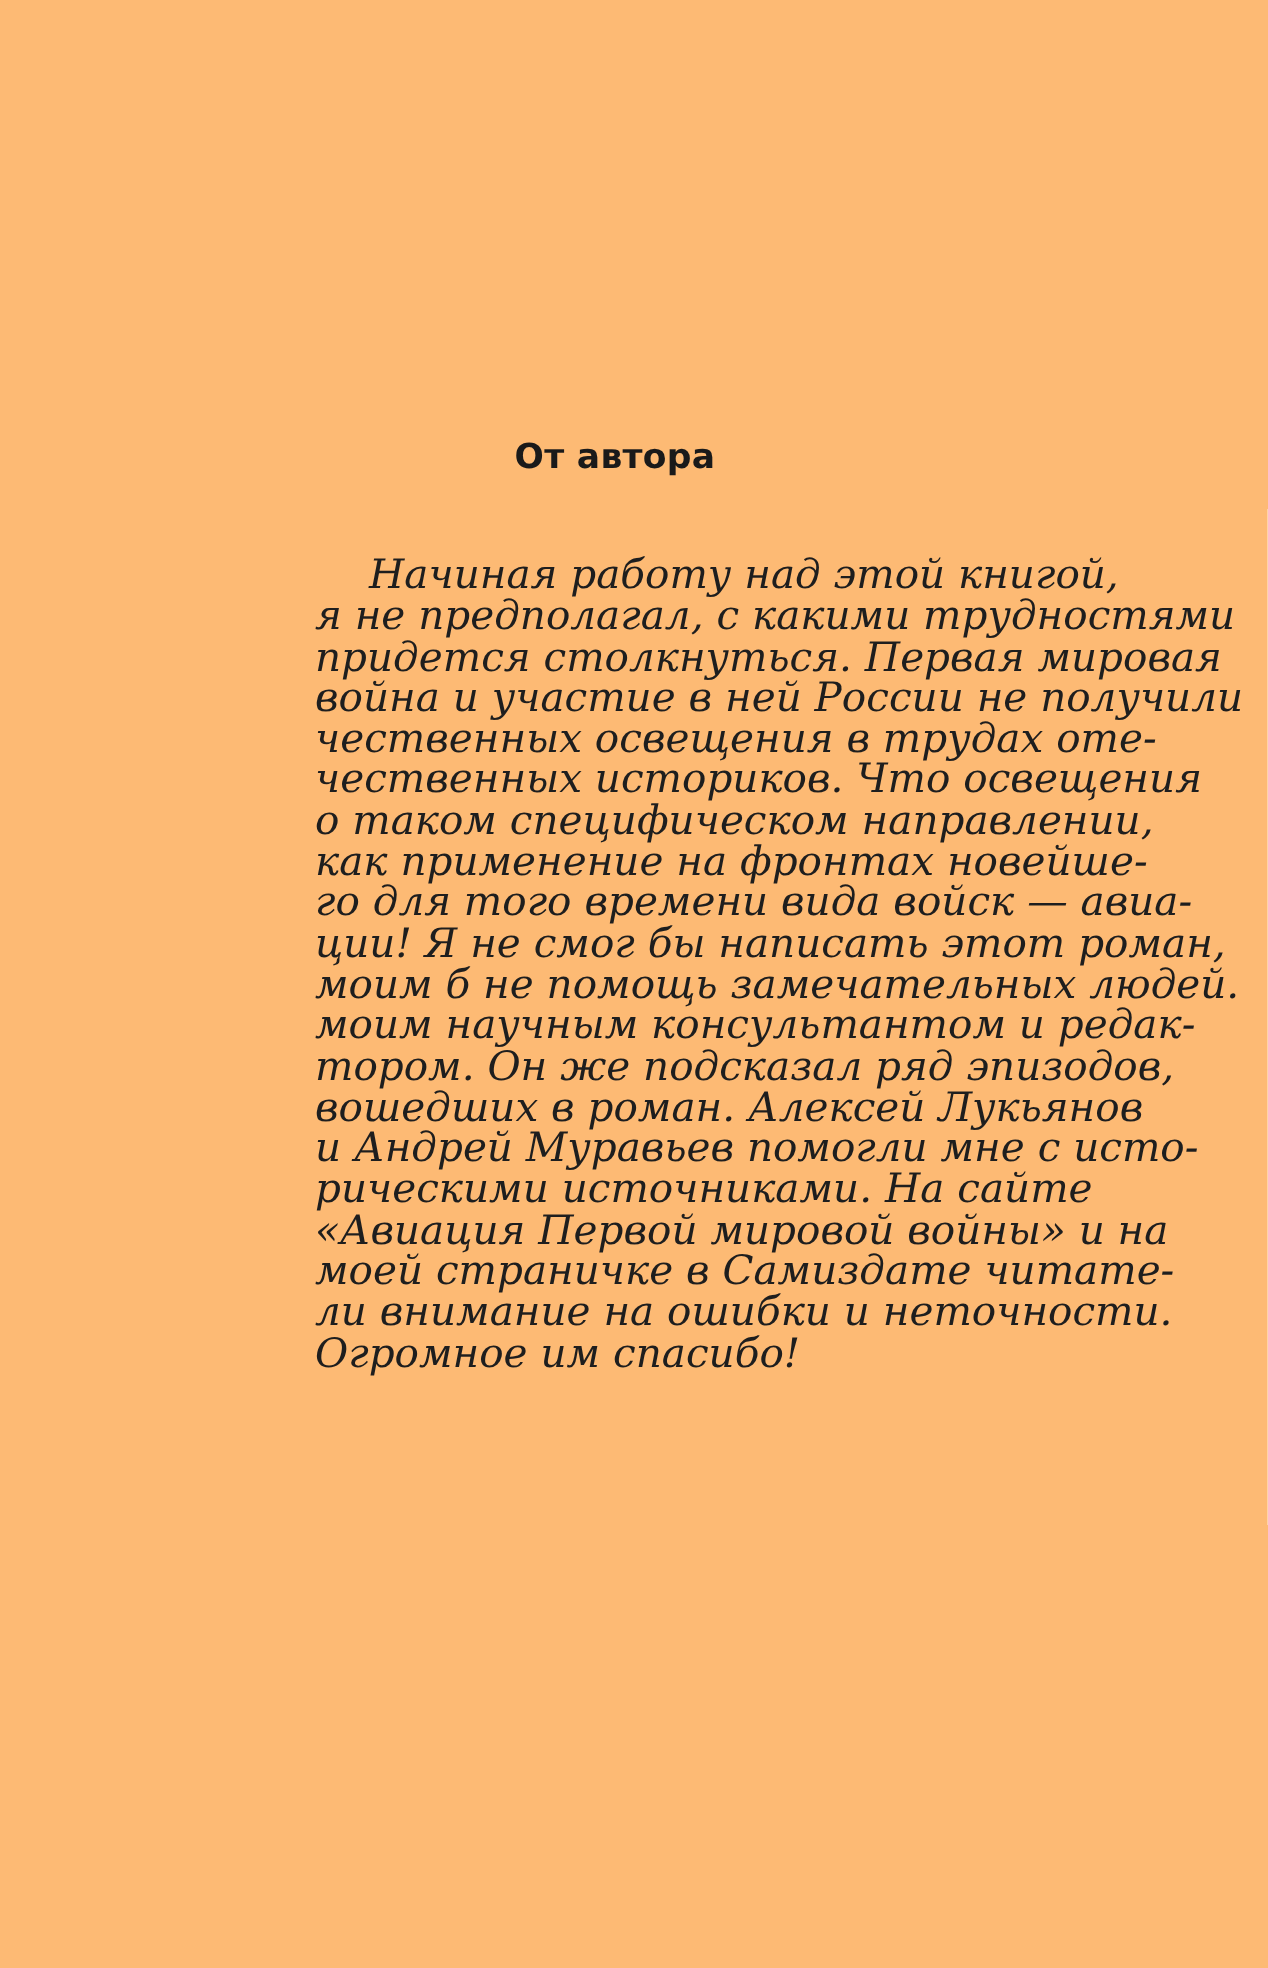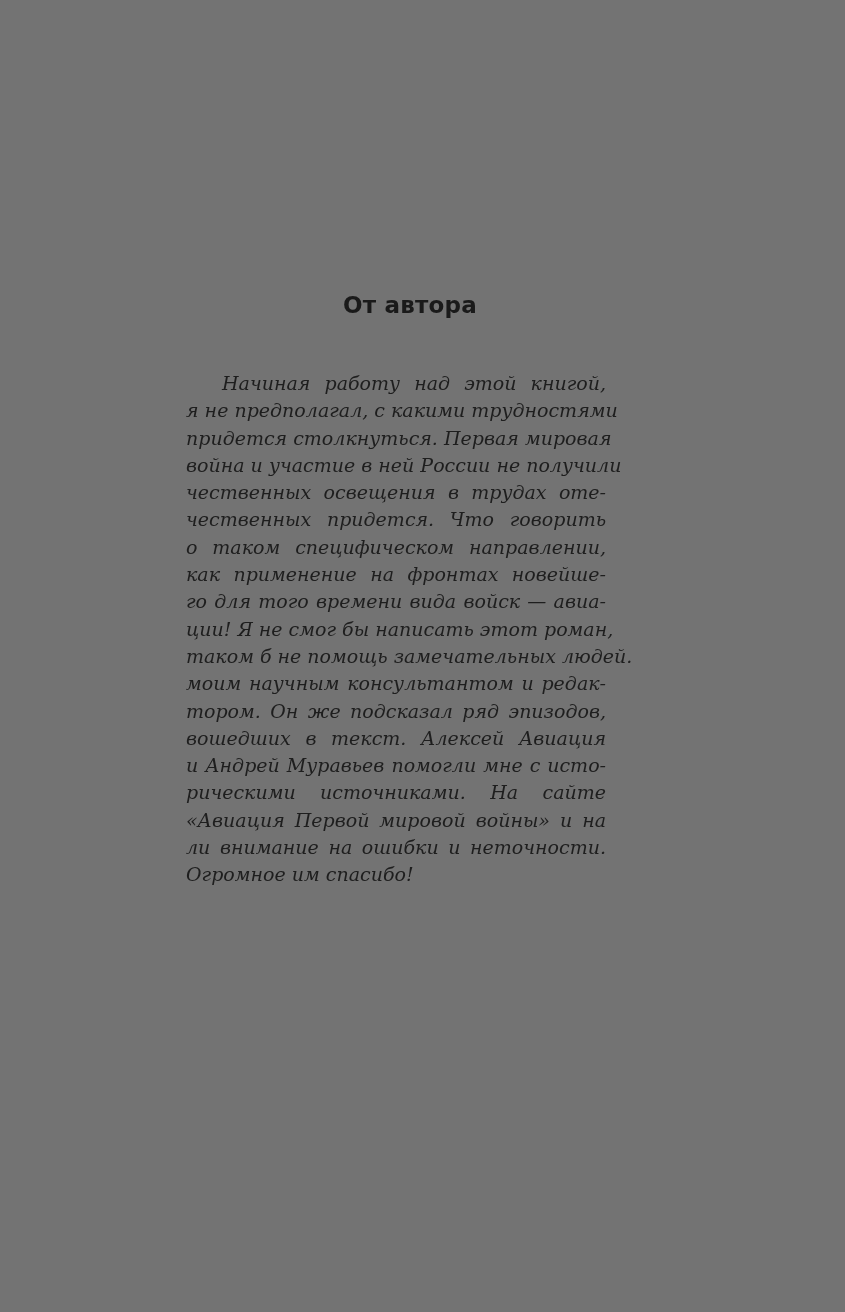--- a/index.html
+++ b/index.html
@@ -10,42 +10,42 @@
     body {
       width: 845px;
       height: 1312px;
       position: relative;
       overflow: hidden;
     }
     .page {
       position: absolute;
       left: 0; top: 0;
       width: 845px; height: 1312px;
-      background: #737373;
+      background: #fdba74;
     }
     .title {
       position: absolute;
       top: 292px;
       left: 0;
       width: 820px;
       text-align: center;
       font-family: "DejaVu Sans", sans-serif;
       font-weight: bold;
       font-size: 23px;
       color: #1a1a1a;
       letter-spacing: 0.2px;
     }
     .body-text {
       position: absolute;
       top: 370px;
-      left: 186px;
+      left: 210px;
       width: 420px;
       font-family: "DejaVu Serif", serif;
       font-style: italic;
-      font-size: 19px;
+      font-size: 27px;
       line-height: 27.3px;
       color: #1e1e1e;
     }
     .line {
       display: block;
       white-space: nowrap;
       text-align: justify;
       text-align-last: justify;
       height: 27.3px;
       overflow: visible;
@@ -63,28 +63,29 @@
 
 <div class="page">
   <div class="title">От автора</div>
 
   <div class="body-text">
     <span class="line first">Начиная работу над этой книгой,</span>
     <span class="line">я не предполагал, с какими трудностями</span>
     <span class="line">придется столкнуться. Первая мировая</span>
     <span class="line">война и участие в ней России не получили</span>
     <span class="line">чественных освещения в трудах оте-</span>
-    <span class="line">чественных придется. Что говорить</span>
+    <span class="line">чественных историков. Что освещения</span>
     <span class="line">о таком специфическом направлении,</span>
     <span class="line">как применение на фронтах новейше-</span>
     <span class="line">го для того времени вида войск — авиа-</span>
     <span class="line">ции! Я не смог бы написать этот роман,</span>
-    <span class="line">таком б не помощь замечательных людей.</span>
+    <span class="line">моим б не помощь замечательных людей.</span>
     <span class="line">моим научным консультантом и редак-</span>
     <span class="line">тором. Он же подсказал ряд эпизодов,</span>
-    <span class="line">вошедших в текст. Алексей Авиация</span>
+    <span class="line">вошедших в роман. Алексей Лукьянов</span>
     <span class="line">и Андрей Муравьев помогли мне с исто-</span>
     <span class="line">рическими источниками. На сайте</span>
     <span class="line">«Авиация Первой мировой войны» и на</span>
+    <span class="line">моей страничке в Самиздате читате-</span>
     <span class="line">ли внимание на ошибки и неточности.</span>
     <span class="line last">Огромное им спасибо!</span>
   </div>
 </div>
 
 </body></html>

